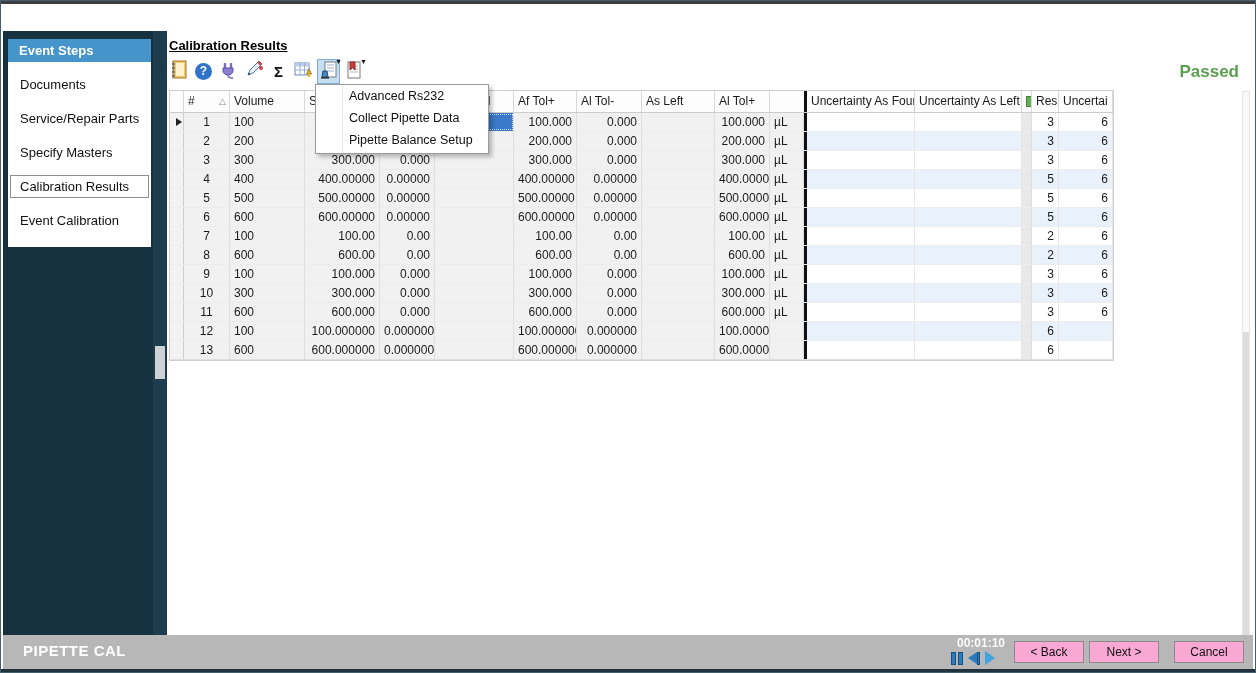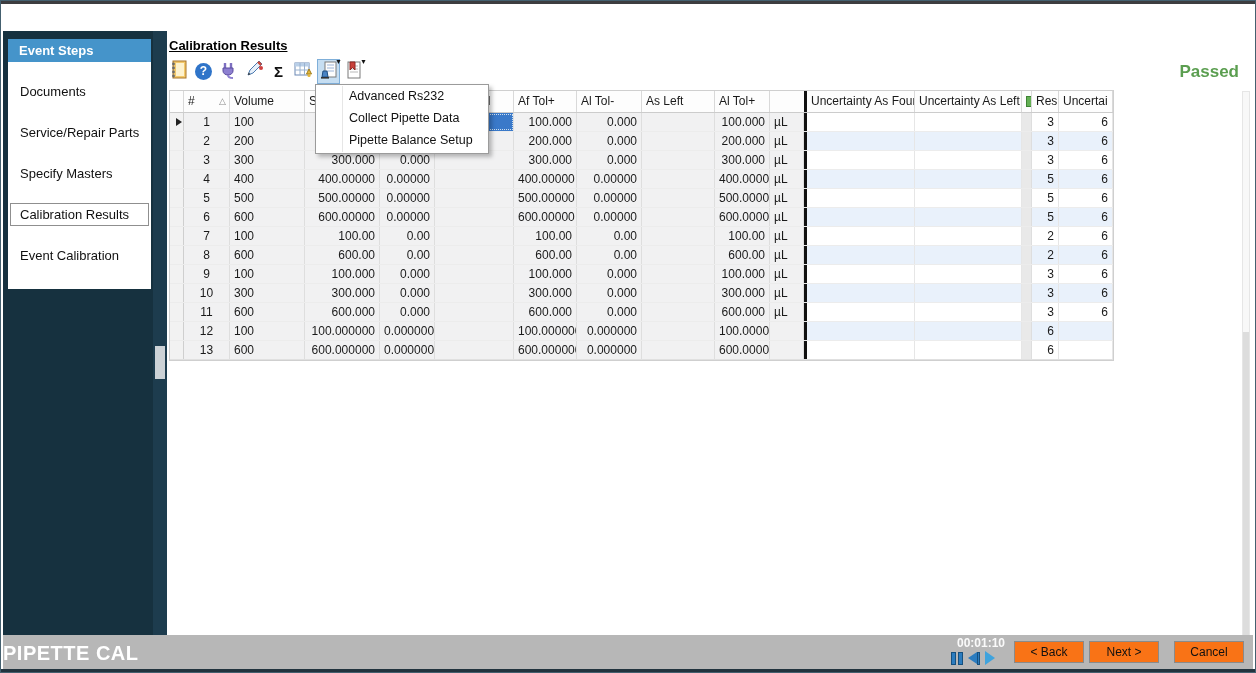--- a/index.html
+++ b/index.html
@@ -4,21 +4,21 @@
 <style>
   * { margin:0; padding:0; box-sizing:border-box; }
   html,body { width:1256px; height:673px; background:#3d3d40; font-family:"Liberation Sans", sans-serif; }
   .window { position:relative; width:1256px; height:673px; background:#fff; border:1px solid #44606f; overflow:hidden; }
   .top-strip { position:absolute; left:0; top:0; width:100%; height:3px; background:#3d3d40; }
   .titlebar { position:absolute; left:1px; top:3px; right:1px; height:27px; background:#ffffff; border-bottom:1px solid #e6e6e6; line-height:26px; padding-left:9px; font-size:12.5px; color:#1a1a1a; }
   
   .sidebar { position:absolute; left:2px; top:30px; width:150px; bottom:36px; background:#16313f; }
   .steps-panel { position:absolute; left:5px; top:8px; width:143px; background:#ffffff; padding-bottom:4px; }
   .steps-header { height:23px; background:#4594ca; color:#fff; font-weight:bold; font-size:13px; line-height:23px; padding-left:11px; }
-  .step { font-size:13px; color:#111; padding:3px 0 3px 9px; margin:18px 2px; border:1px solid transparent; cursor:default; }
+  .step { font-size:13px; color:#111; padding:3px 0 3px 9px; margin:11px 2px; border:1px solid transparent; cursor:default; }
   .step.sel { border:1px solid #8f8f8f; }
   .sidebar-scroll { position:absolute; left:152px; top:30px; width:14px; bottom:36px; background:#1d3c4e; }
   .sidebar-thumb { position:absolute; left:2px; top:315px; width:10px; height:33px; background:#ccd2d6; }
   
   .main { position:absolute; left:166px; top:30px; right:2px; bottom:36px; background:#fff; }
   .page-title { position:absolute; left:2px; top:7px; font-size:13px; font-weight:bold; text-decoration:underline; color:#000; }
   .passed { position:absolute; right:14px; top:31px; font-size:17px; font-weight:bold; }
   
   .toolbar { position:absolute; left:0; top:28px; height:26px; display:flex; }
   .tslot { position:relative; width:23px; height:25px; margin-right:2px; display:flex; align-items:center; justify-content:center; border:1px solid transparent; }
@@ -44,30 +44,30 @@
   .green-chip { display:inline-block; width:9px; height:11px; background:#64b054; border:1px solid #3e8434; vertical-align:-2px; }
   
   .vscroll { position:absolute; right:3px; top:60px; width:8px; height:568px; background:#f8f8f8; border:1px solid #e6e6e6; }
   .vthumb { position:absolute; left:0; right:0; top:240px; height:326px; background:#dddddd; }
   
   .menu { position:absolute; left:314px; top:83px; width:174px; height:70px; background:#fff; border:1px solid #9b9b9b; box-shadow:3px 3px 4px rgba(0,0,0,0.25); z-index:50; }
   .menu-gutter { position:absolute; left:26px; top:1px; bottom:1px; width:1px; background:#e6e6e6; }
   .menu-item { height:22px; line-height:22px; padding-left:33px; font-size:12.5px; color:#111; white-space:nowrap; }
   
   .footer { position:absolute; left:2px; right:2px; bottom:3px; height:34px; background:#b7b7b7; }
-  .app-label { position:absolute; left:0; top:7px; color:#fff; font-size:20px; font-weight:bold; letter-spacing:0.5px; }
+  .app-label { position:absolute; left:20px; top:7px; color:#fff; font-size:15px; font-weight:bold; letter-spacing:0.5px; }
   .timer { position:absolute; left:946px; top:1px; width:64px; text-align:center; color:#fafafa; font-size:12px; font-weight:bold; }
   .media { position:absolute; left:948px; top:15px; display:flex; align-items:center; gap:5px; height:16px; }
   .m-pause { display:flex; gap:2px; }
   .m-pause i { display:block; width:5px; height:13px; background:#2b7cbf; border:1px solid #15507f; }
   .m-prev { display:flex; align-items:center; }
   .m-prev i.bar { display:block; width:3px; height:13px; background:#2b7cbf; border:1px solid #15507f; }
   .m-prev i.tri { display:block; width:0; height:0; border-top:6px solid transparent; border-bottom:6px solid transparent; border-right:9px solid #2b7cbf; }
   .m-play { width:0; height:0; border-top:7px solid transparent; border-bottom:7px solid transparent; border-left:10px solid #3fa3dd; }
-  .fbtn { position:absolute; top:6px; width:70px; height:22px; background:#f97316; border:1px solid #8a8a8a; font-family:"Liberation Sans",sans-serif; font-size:12px; color:#111; }
+  .fbtn { position:absolute; top:6px; width:70px; height:22px; background:#f9a8d4; border:1px solid #8a8a8a; font-family:"Liberation Sans",sans-serif; font-size:12px; color:#111; }
   .btn-back { left:1011px; } .btn-next { left:1086px; } .btn-cancel { left:1171px; }
   .bottom-edge { position:absolute; left:0; right:0; bottom:0; height:3px; background:#22333e; }
   
   .q-circle { width:17px; height:17px; border-radius:50%; background:#2f74c9; color:#fff; font-size:12px; font-weight:bold; text-align:center; line-height:17px; }
 </style>
 </head>
 <body>
 
 <div class="window">
   <div class="top-strip"></div>

